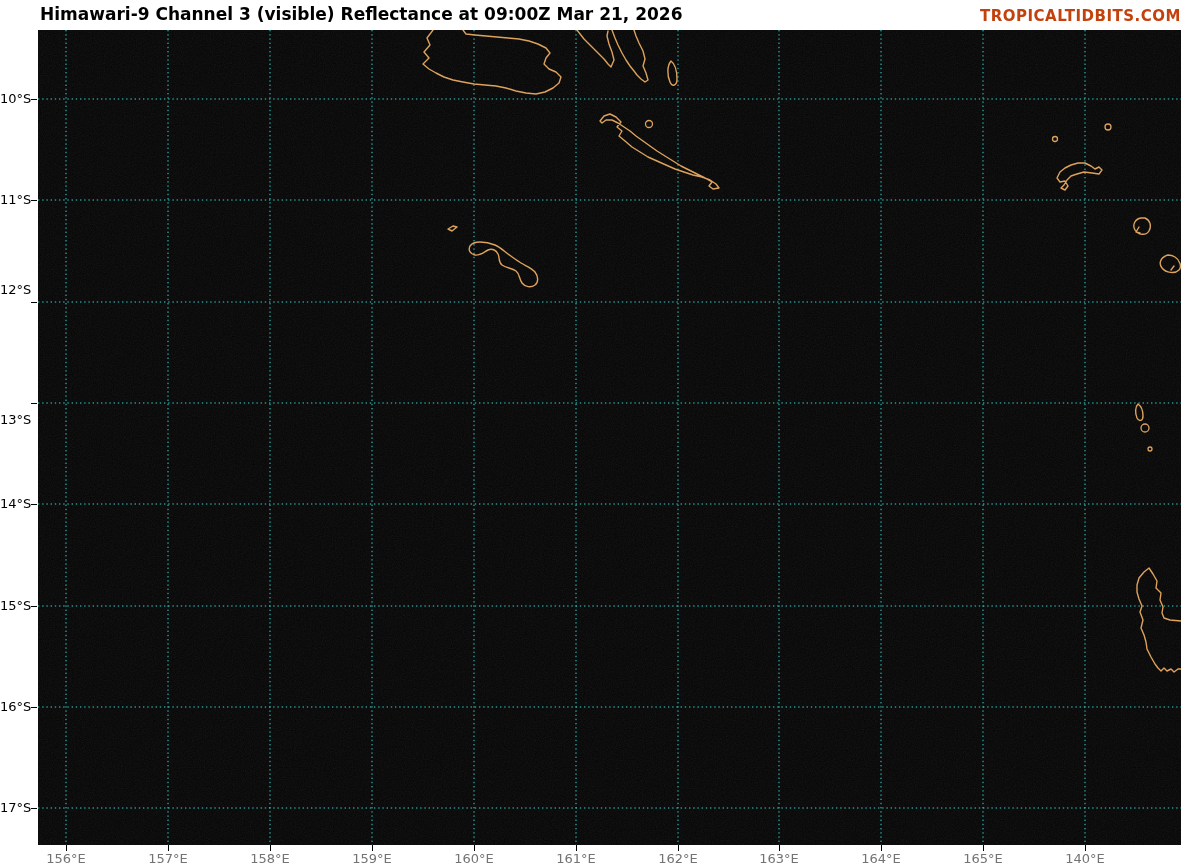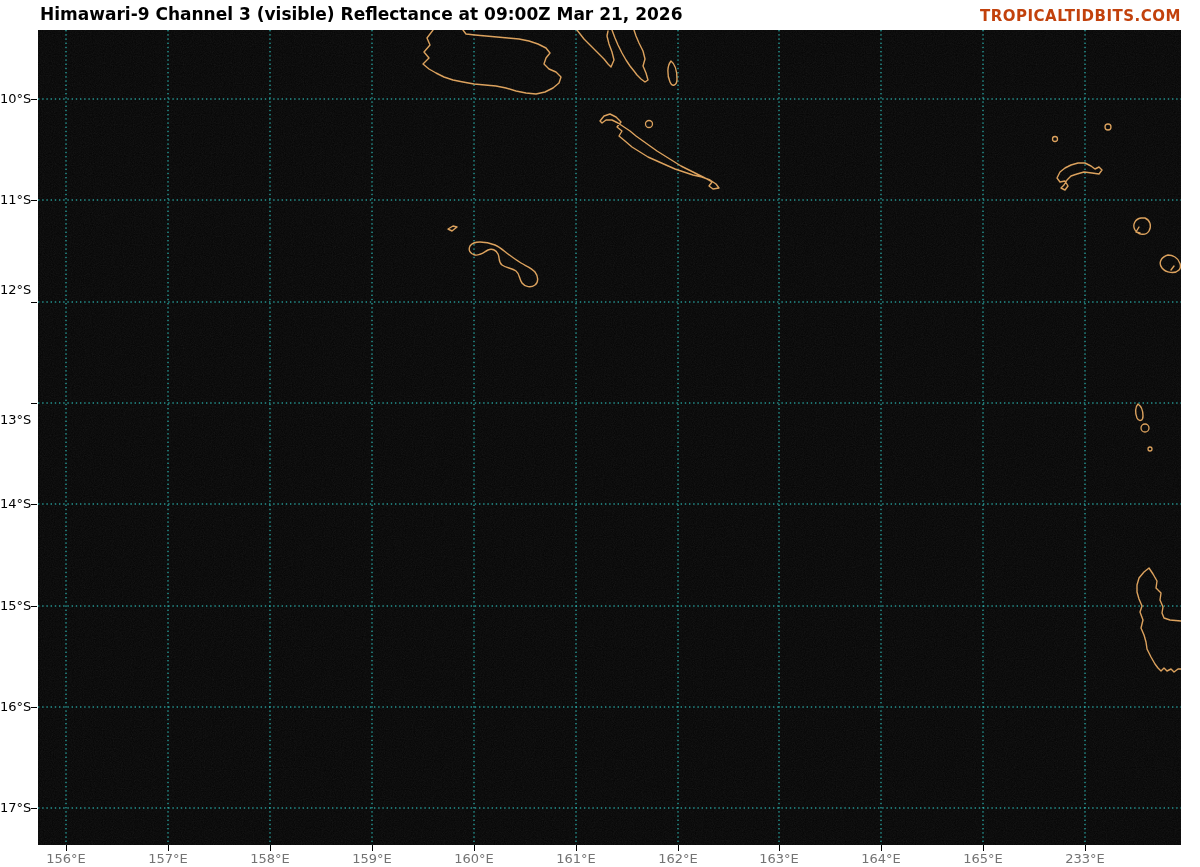--- a/index.html
+++ b/index.html
@@ -124,16 +124,16 @@
       <div class="lon-label" style="left: 548px;">161°E</div>
       <div class="lon-tick" style="left: 576px; background: rgb(0, 0, 0);"></div>
       <div class="lon-label" style="left: 650px;">162°E</div>
       <div class="lon-tick" style="left: 678px; background: rgb(0, 0, 0);"></div>
       <div class="lon-label" style="left: 751px;">163°E</div>
       <div class="lon-tick" style="left: 779px; background: rgb(0, 0, 0);"></div>
       <div class="lon-label" style="left: 853px;">164°E</div>
       <div class="lon-tick" style="left: 881px; background: rgb(0, 0, 0);"></div>
       <div class="lon-label" style="left: 955px;">165°E</div>
       <div class="lon-tick" style="left: 983px; background: rgb(0, 0, 0);"></div>
-      <div class="lon-label" style="left: 1057px;">233°E</div>
+      <div class="lon-label" style="left: 1057px;">140°E</div>
       <div class="lon-tick" style="left: 1085px; background: rgb(0, 0, 0);"></div>
     </div>
 </div>
 
 </body></html>

